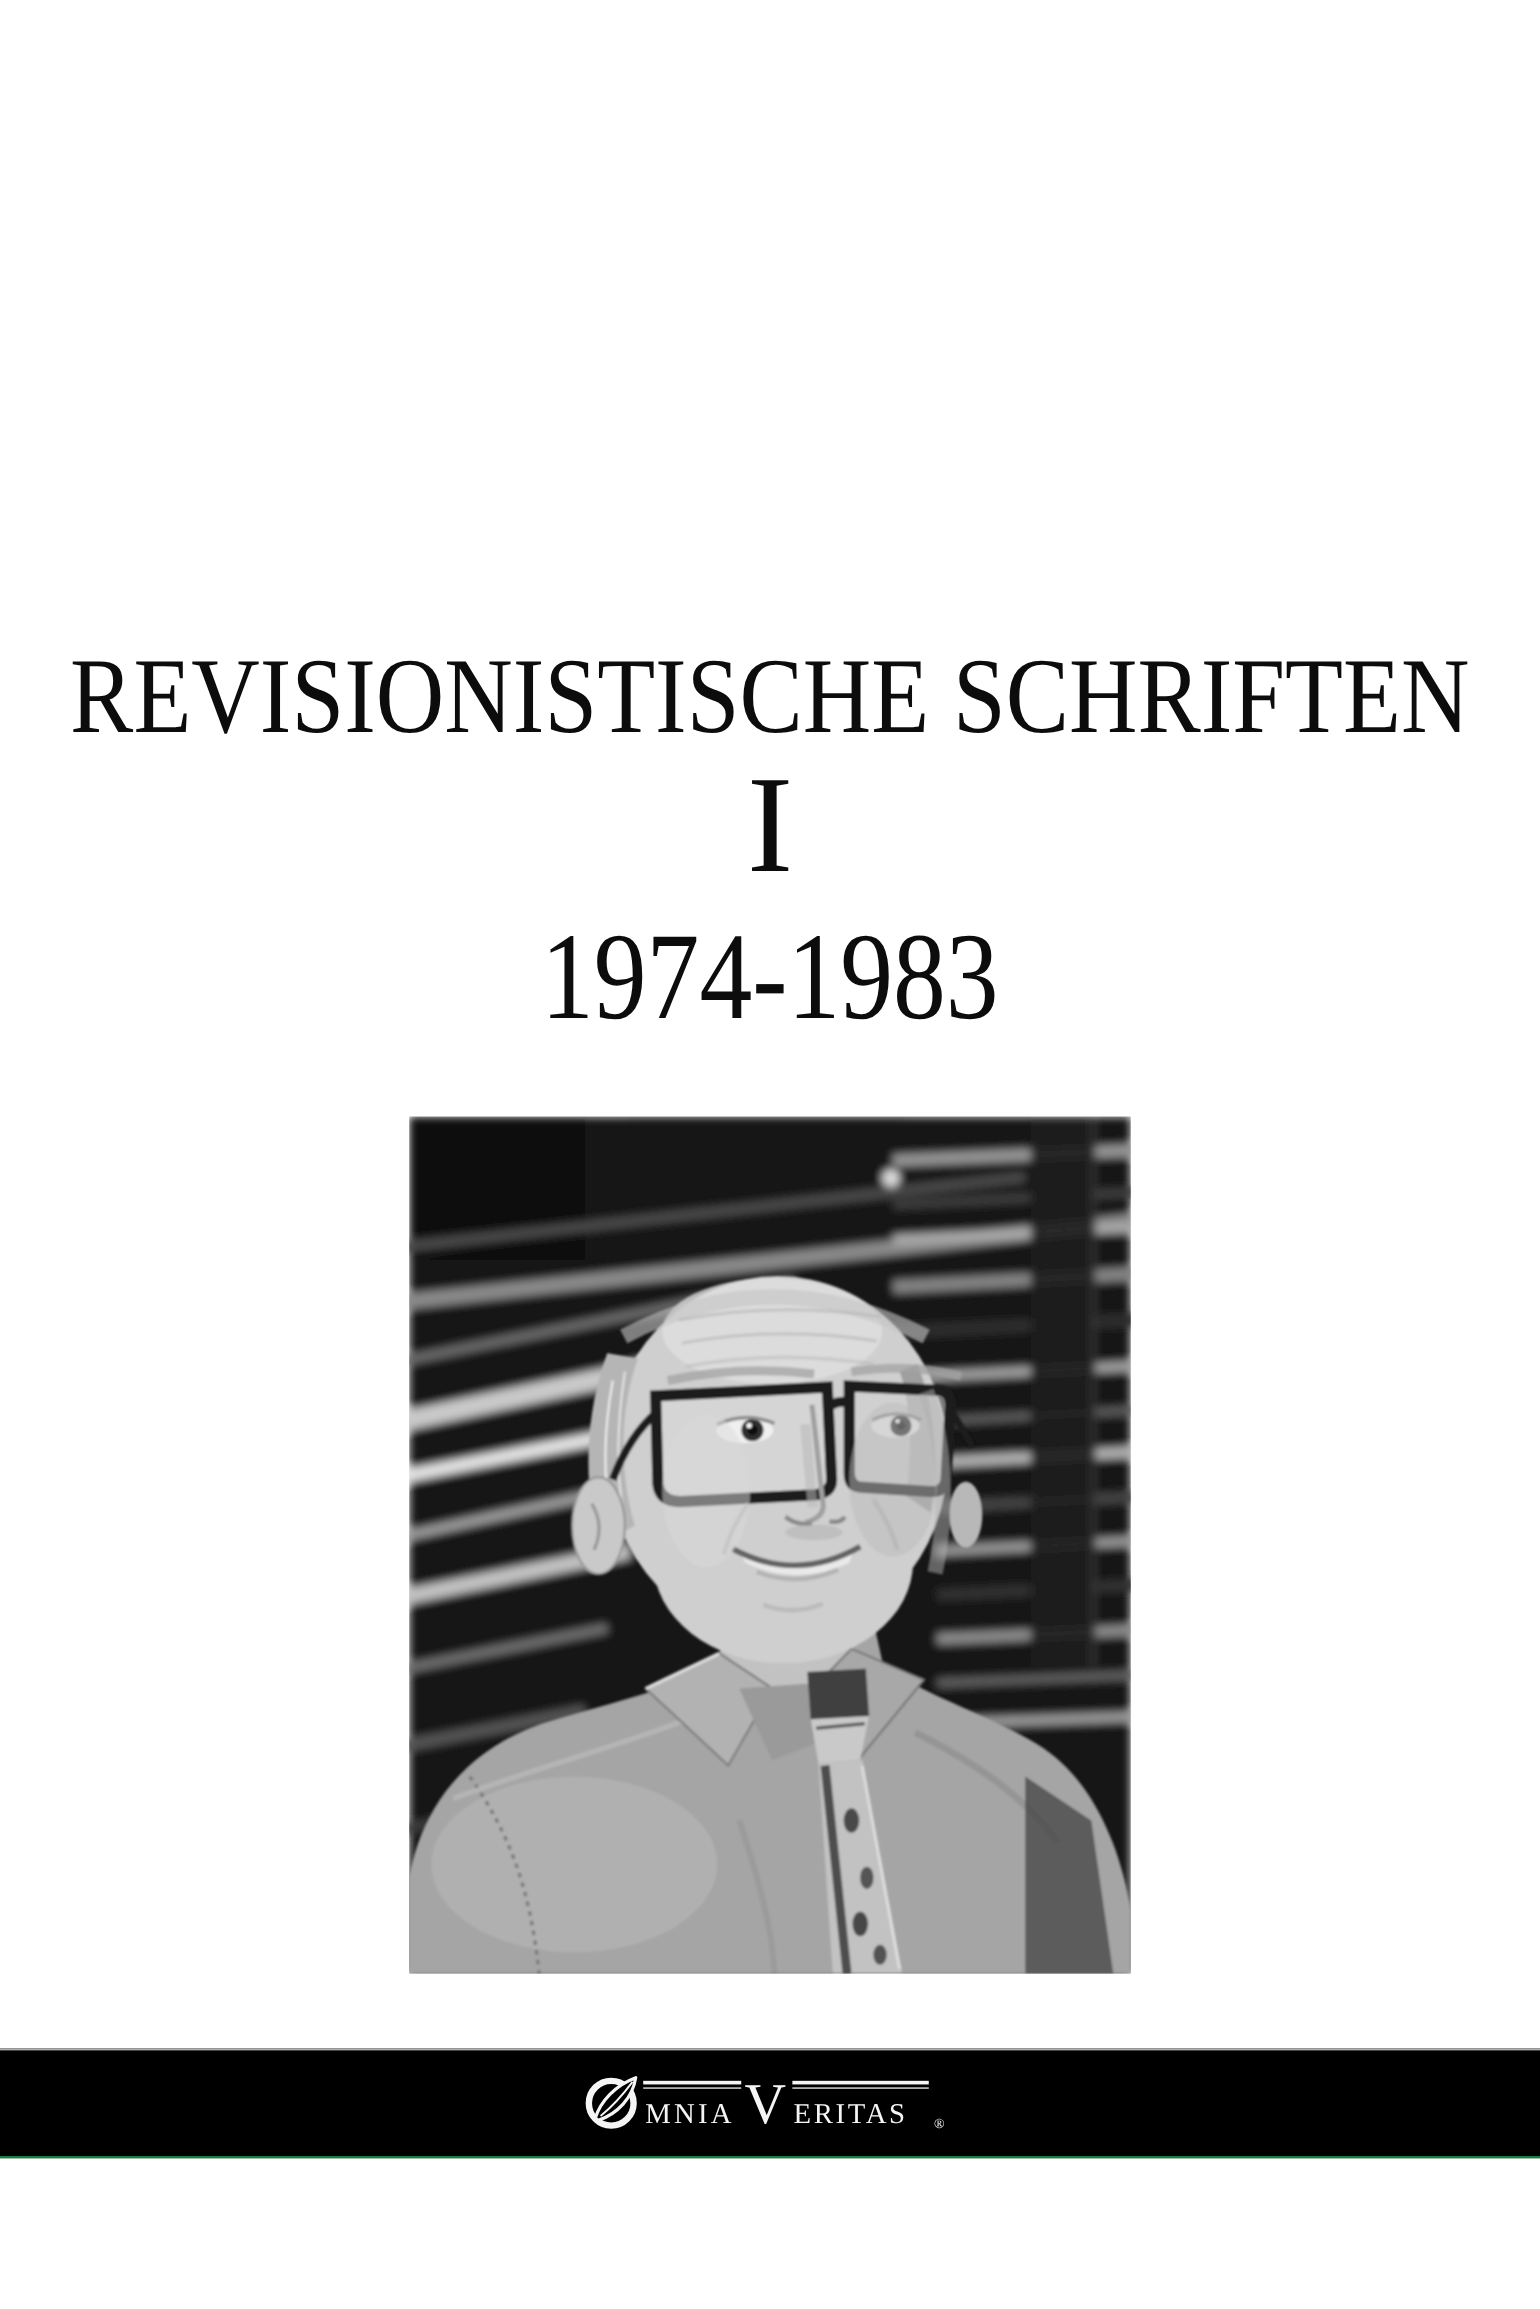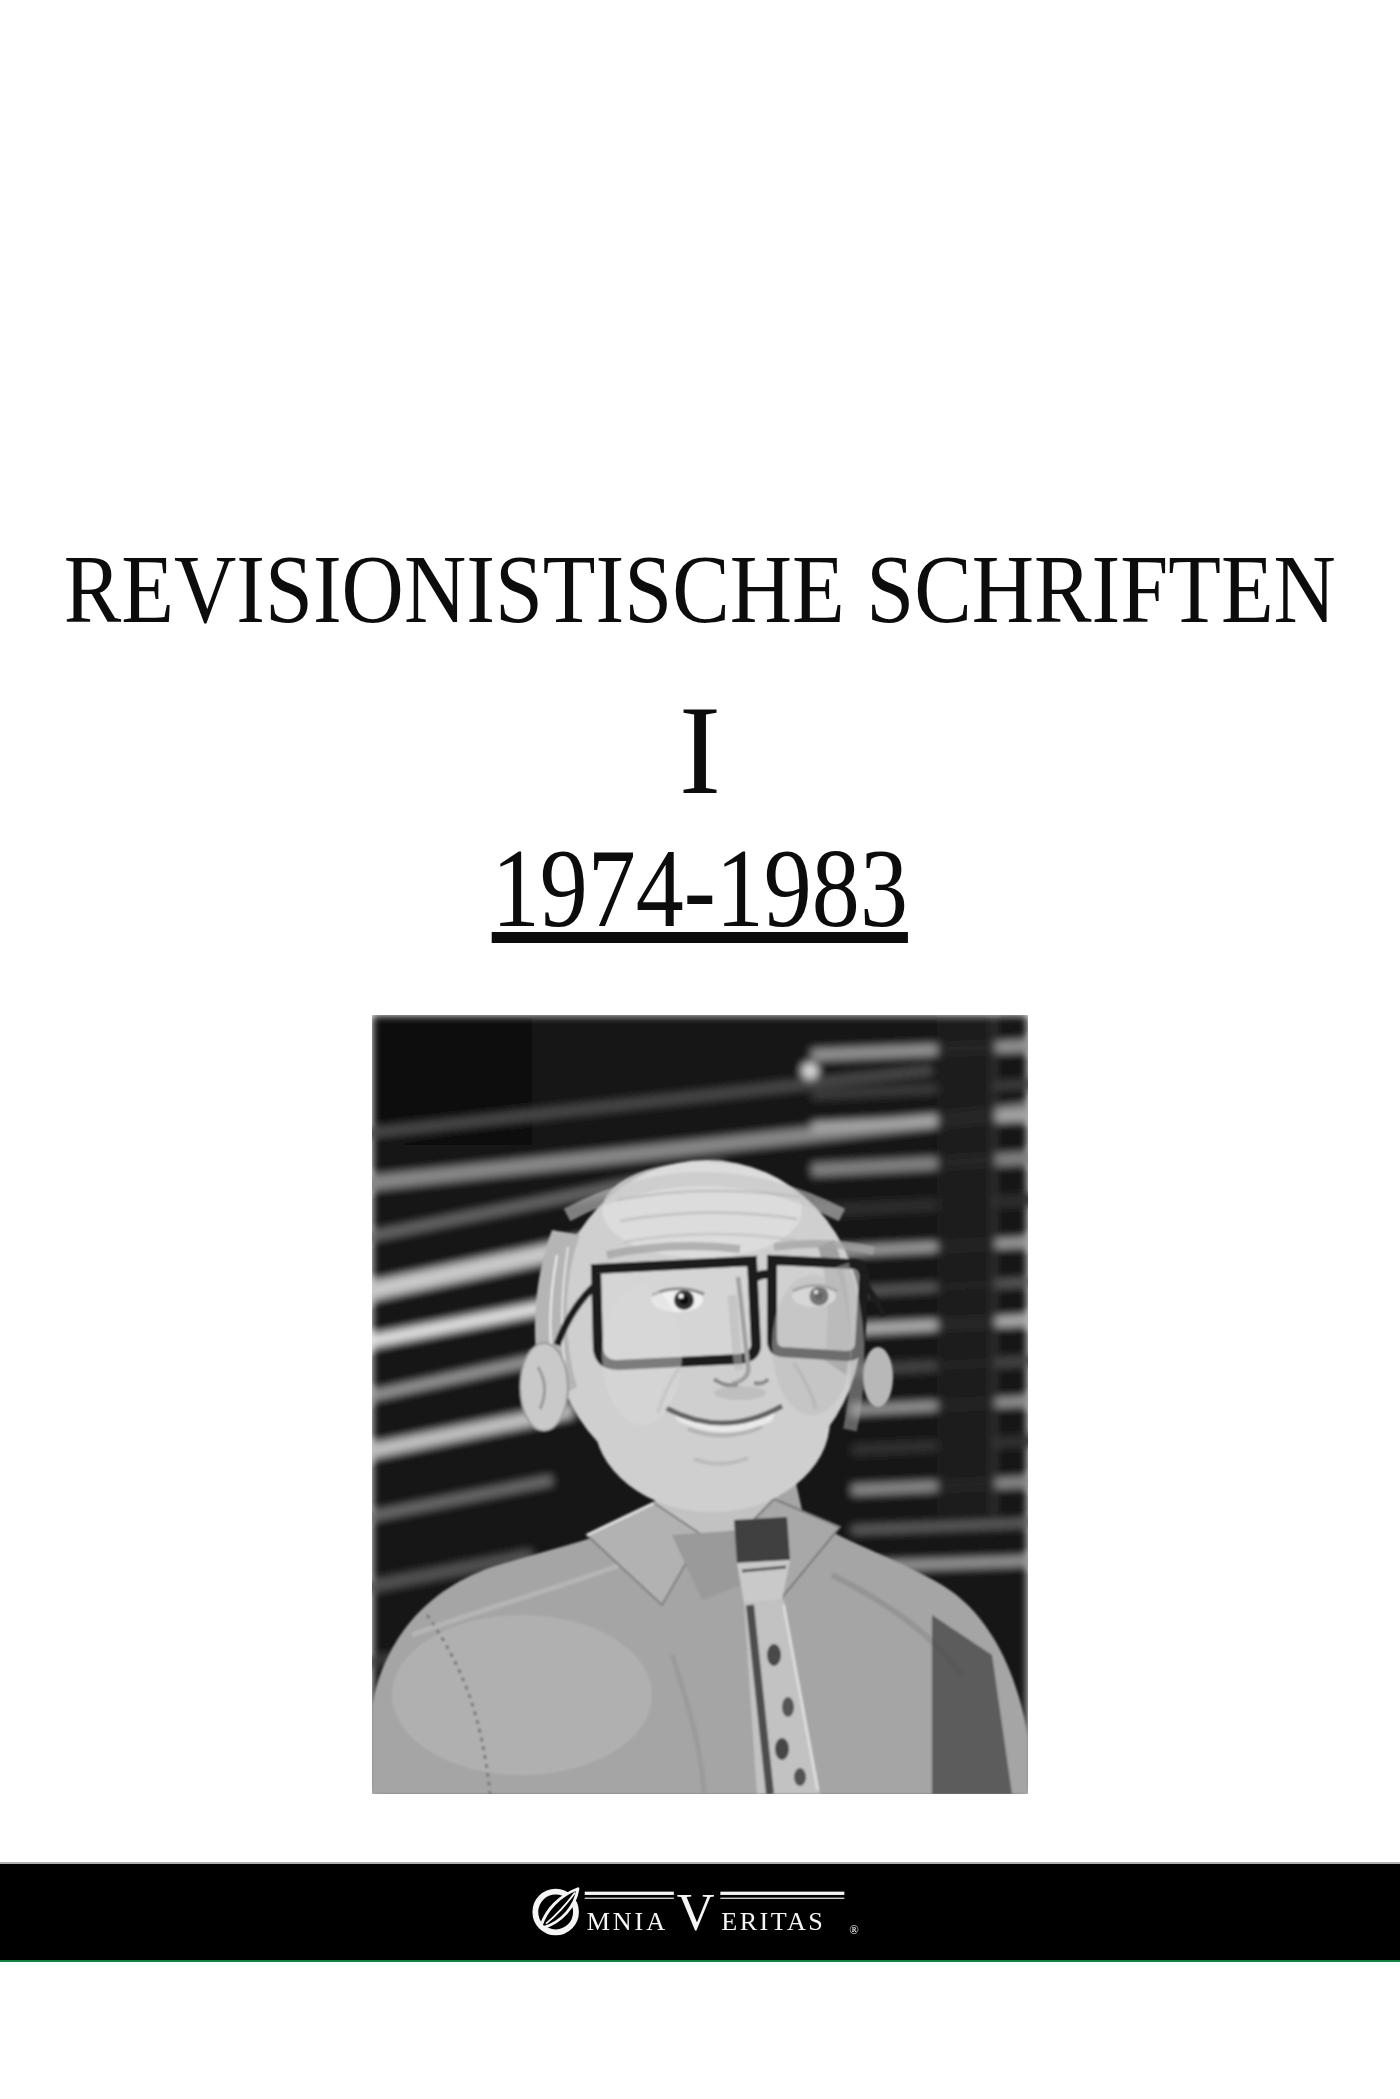--- a/index.html
+++ b/index.html
@@ -8,26 +8,26 @@
     background:#ffffff; overflow:hidden;
     font-family:"Liberation Serif","DejaVu Serif",serif;
     color:#0c0c0c;
   }
   .line { position:absolute; left:0; right:0; display:flex; justify-content:center; line-height:1; }
   .line span { display:inline-block; white-space:nowrap; }
 
   .author  { top:48px;  font-size:84px; }
   .author span { transform:scaleX(.93); transform-origin:50% 50%; letter-spacing:1px; }
 
-  .title   { top:540px; font-size:98px; }
+  .title   { top:584px; font-size:98px; }
   .title span { transform:scaleX(.88); transform-origin:50% 50%; }
 
   .volume  { top:688px; font-size:126px; }
 
-  .years   { top:831px; font-size:113px;text-decoration:underline; }
+  .years   { top:831px; font-size:113px; }
   .years span { transform:scaleX(.85); transform-origin:50% 50%; }
 
   .photo { position:absolute; left:372px; top:1015px; width:656px; height:779px; }
   .photo svg { display:block; width:100%; height:100%; }
 
   .band {
     position:absolute; left:0; top:1862px; width:100%; height:100px;
     box-sizing:border-box; background:#000000;
     border-top:2px solid #b0b0b0; border-bottom:2px solid #15803d;
     display:flex; align-items:center; justify-content:center;

